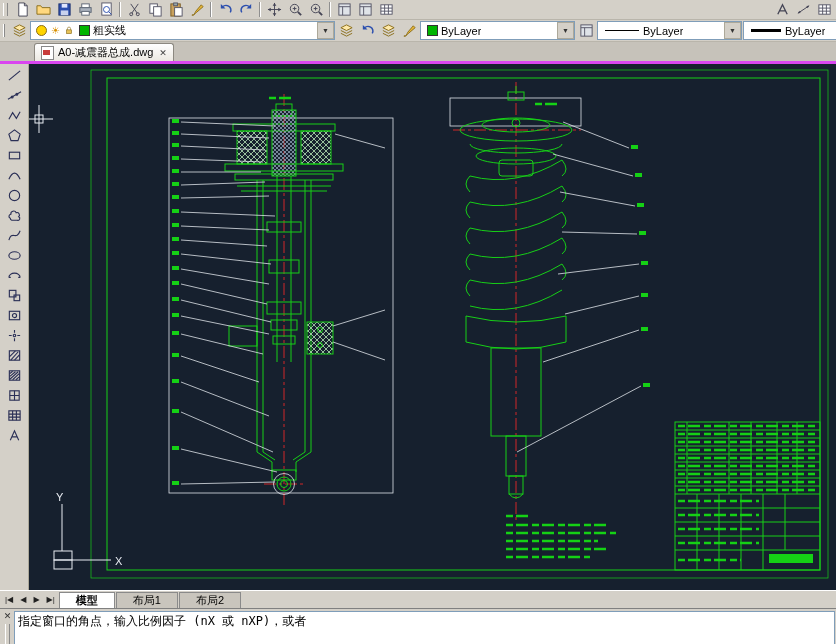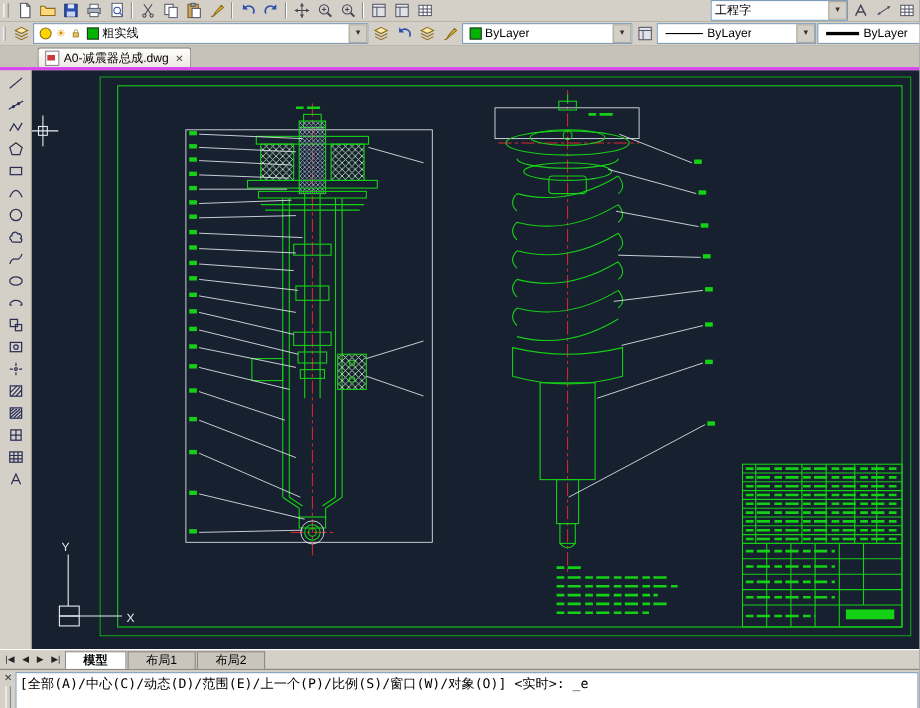--- a/index.html
+++ b/index.html
@@ -302,24 +302,20 @@
         <svg>
           <use href="#i-props"></use>
         </svg>
       </div>
     <div class="btn">
         <svg>
           <use href="#i-table"></use>
         </svg>
       </div>
     <div class="spacer"></div>
-    <div class="combo" style="width:120px">
-      <span class="val">工程字</span>
-      <span class="arrow">▼</span>
-    </div>
     <div class="btn">
         <svg>
           <use href="#i-text"></use>
         </svg>
       </div>
     <div class="btn">
         <svg>
           <use href="#i-dim"></use>
         </svg>
       </div>
@@ -741,17 +737,17 @@
     <span class="ltab">布局1</span>
     <span class="ltab">布局2</span>
   </div>
 
   <div id="cmd">
     <div class="cmdgutter">
       <span class="cmdclose">✕</span>
       <div class="cmdgrip"></div>
     </div>
     <div class="cmdtext">
-      <div>[全部(A)/中心(C)/动态(D)/范围(E)/上一个(P)/比例(S)/窗口(W)/对象(O)] &lt;实时&gt;: _e</div>
+      <div>指定窗口的角点，输入比例因子 (nX 或 nXP)，或者</div>
     </div>
   </div>
 
 </div>
 
 </body></html>

